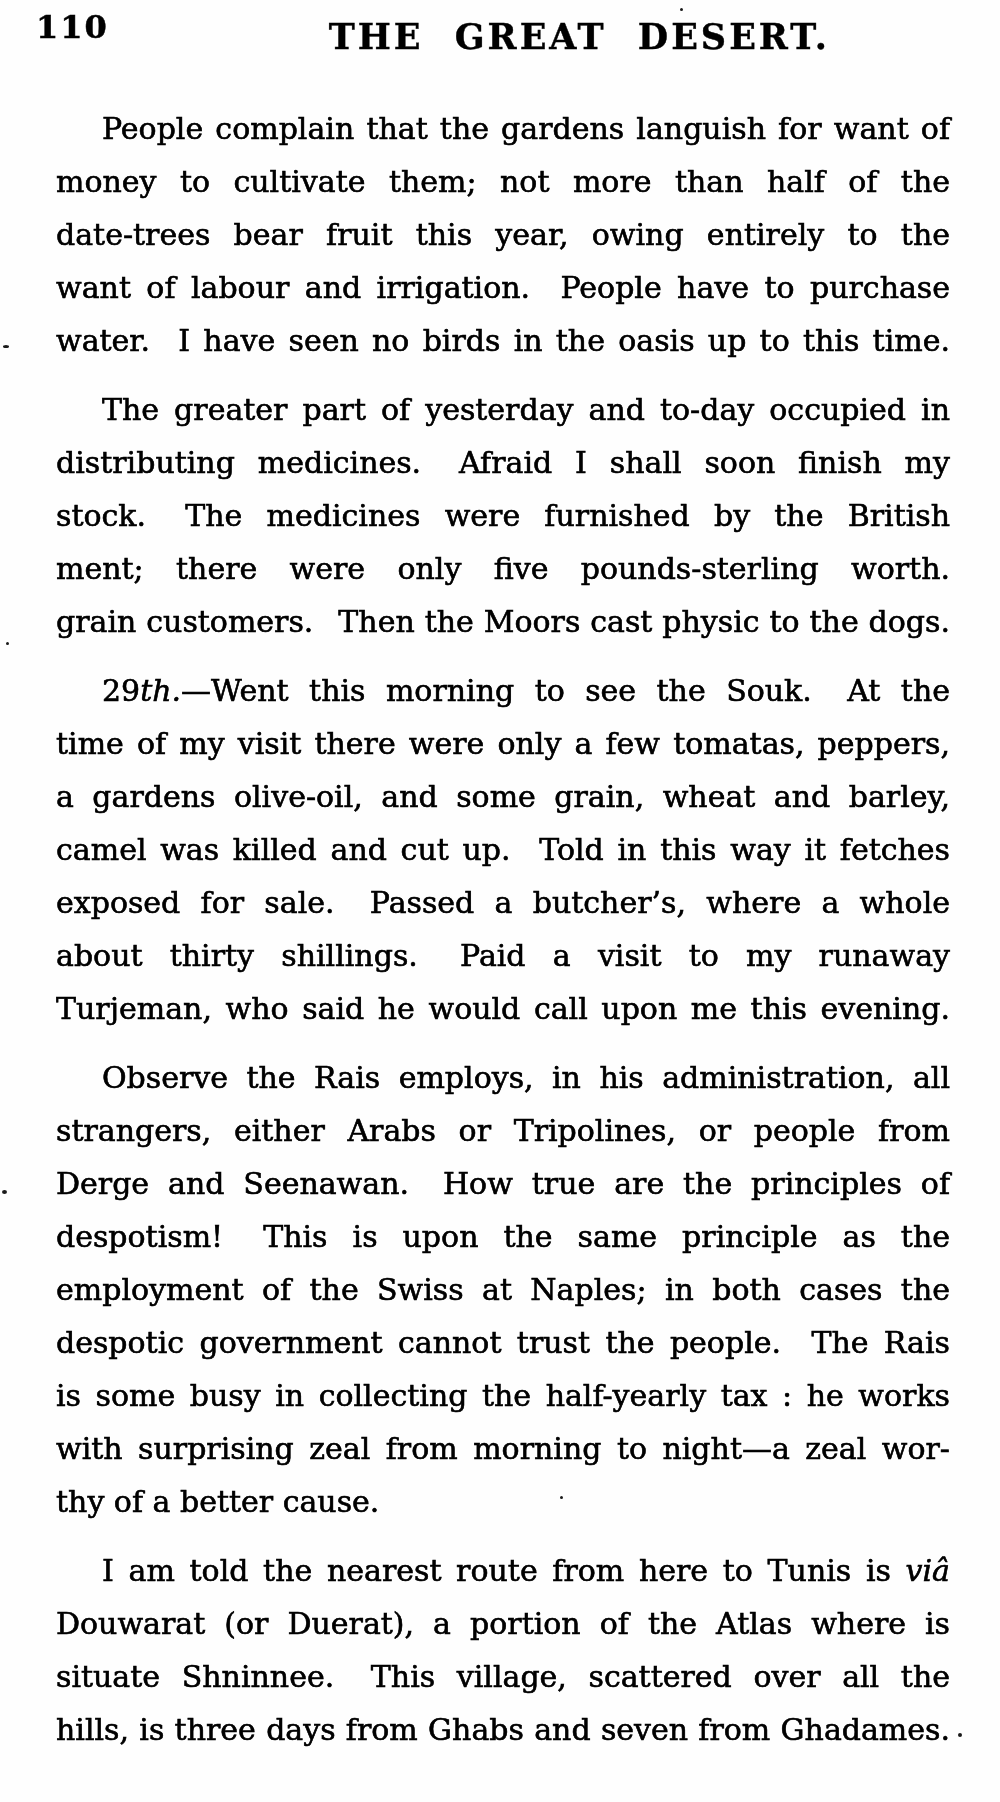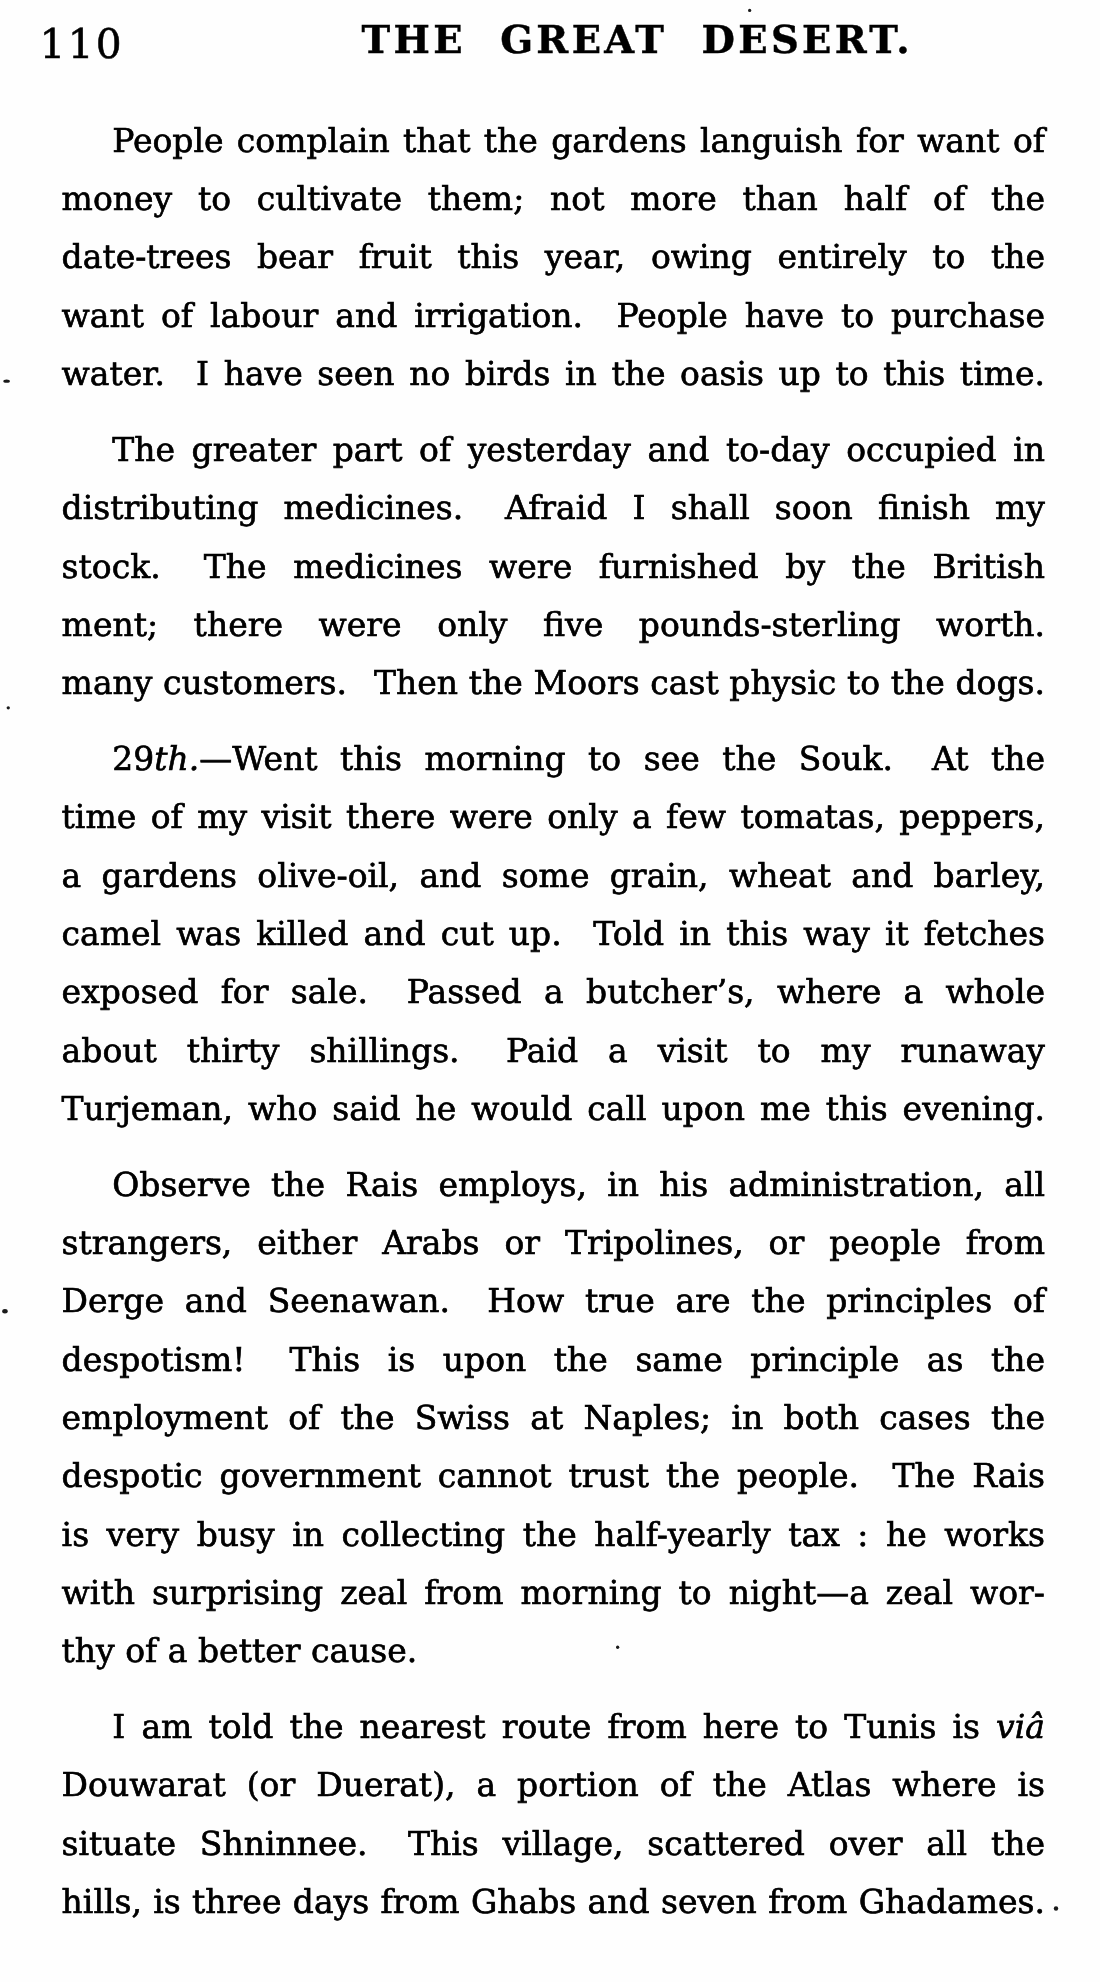--- a/index.html
+++ b/index.html
@@ -6,22 +6,22 @@
   body{
     width:1000px;height:1802px;
     background:#ffffff;
     font-family:"DejaVu Serif","Liberation Serif",serif;
     color:#000;
     position:relative;
     overflow:hidden;
   }
   .page{position:absolute;inset:0;background:#fefefe;}
   .pagenum{
-    position:absolute;left:36px;top:19px;
-    font-size:37px;font-weight:normal;letter-spacing:2px;
+    position:absolute;left:36px;top:8px;
+    font-size:32px;font-weight:bold;letter-spacing:2px;
     -webkit-text-stroke:0.5px #000;
   }
   .running-head{
     position:absolute;top:16px;left:60px;right:170px;
     text-align:right;
     font-size:35px;font-weight:bold;
     letter-spacing:3px;word-spacing:16px;
     -webkit-text-stroke:0.4px #000;
   }
   .body-text{
@@ -55,39 +55,39 @@
         <div class="tline">money to cultivate them; not more than half of the</div>
         <div class="tline">date-trees bear fruit this year, owing entirely to the</div>
         <div class="tline">want of labour and irrigation.  People have to purchase</div>
         <div class="tline">water.  I have seen no birds in the oasis up to this time.</div>
       </div>
       <div class="paragraph">
         <div class="tline indent">The greater part of yesterday and to-day occupied in</div>
         <div class="tline">distributing medicines.  Afraid I shall soon finish my</div>
         <div class="tline">stock.  The medicines were furnished by the British</div>
         <div class="tline">ment; there were only five pounds-sterling worth.</div>
-        <div class="tline">many customers.  Then the Moors cast physic to the dogs.</div>
+        <div class="tline">grain customers.  Then the Moors cast physic to the dogs.</div>
       </div>
       <div class="paragraph">
         <div class="tline indent">29<i>th.</i>—Went this morning to see the Souk.  At the</div>
         <div class="tline">time of my visit there were only a few tomatas, peppers,</div>
         <div class="tline">a gardens olive-oil, and some grain, wheat and barley,</div>
         <div class="tline">camel was killed and cut up.  Told in this way it fetches</div>
         <div class="tline">exposed for sale.  Passed a butcher’s, where a whole</div>
         <div class="tline">about thirty shillings.  Paid a visit to my runaway</div>
         <div class="tline">Turjeman, who said he would call upon me this evening.</div>
       </div>
       <div class="paragraph">
         <div class="tline indent">Observe the Rais employs, in his administration, all</div>
         <div class="tline">strangers, either Arabs or Tripolines, or people from</div>
         <div class="tline">Derge and Seenawan.  How true are the principles of</div>
         <div class="tline">despotism!  This is upon the same principle as the</div>
         <div class="tline">employment of the Swiss at Naples; in both cases the</div>
         <div class="tline">despotic government cannot trust the people.  The Rais</div>
-        <div class="tline">is very busy in collecting the half-yearly tax : he works</div>
+        <div class="tline">is some busy in collecting the half-yearly tax : he works</div>
         <div class="tline">with surprising zeal from morning to night—a zeal wor-</div>
         <div class="tline short">thy of a better cause.</div>
       </div>
       <div class="paragraph">
         <div class="tline indent">I am told the nearest route from here to Tunis is <i>viâ</i></div>
         <div class="tline">Douwarat (or Duerat), a portion of the Atlas where is</div>
         <div class="tline">situate Shninnee.  This village, scattered over all the</div>
         <div class="tline">hills, is three days from Ghabs and seven from Ghadames.</div>
       </div>
     </div>

